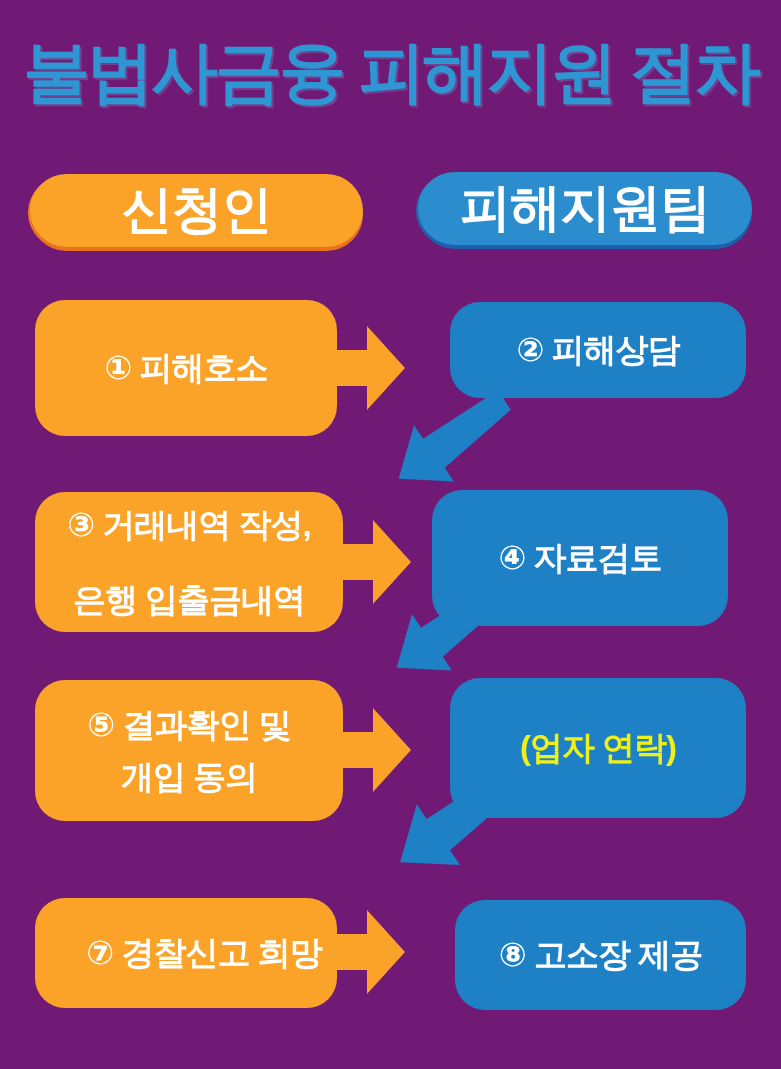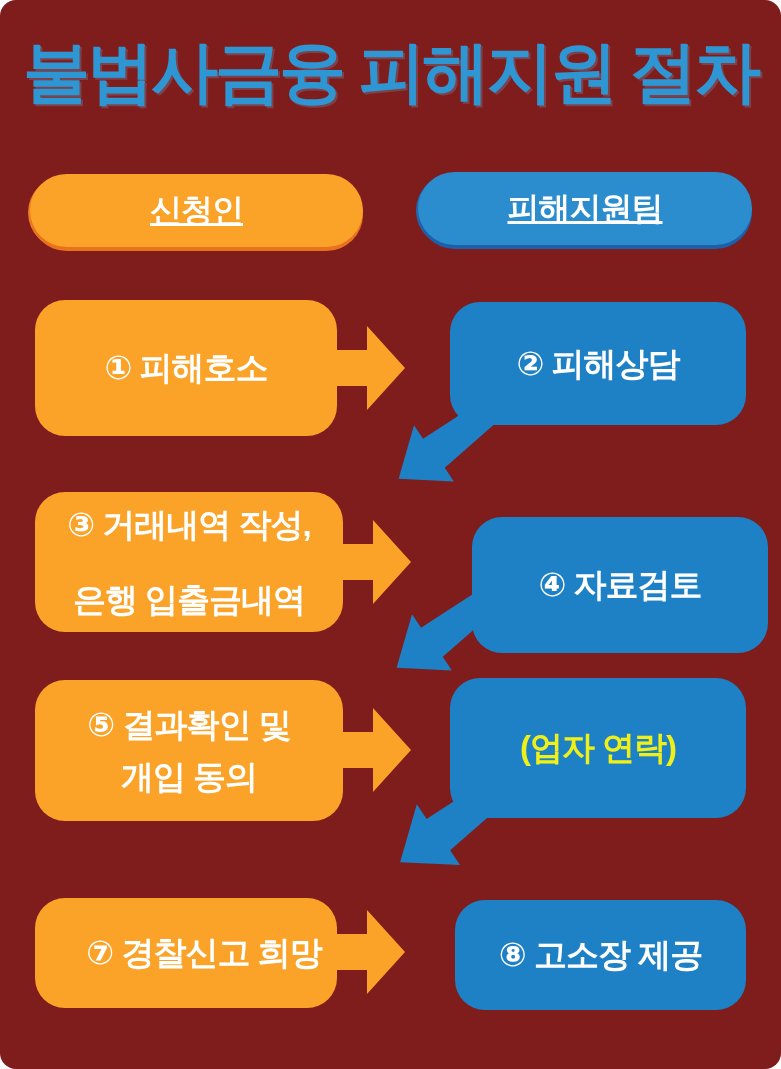--- a/index.html
+++ b/index.html
@@ -1,24 +1,23 @@
 <!DOCTYPE html>
 <html lang="ko"><head>
 <meta charset="utf-8">
 <style>
   * { margin:0; padding:0; box-sizing:border-box; }
   html,body { background:#ffffff; }
   .canvas {
     position:relative;
     width:781px;
     height:1069px;
-    background:#7f1d1d;
+    background:#701a75;
     overflow:hidden;
     font-family:"Liberation Sans","DejaVu Sans",sans-serif;
-    border-radius:16px;
   }
 
   
   .title {
     position:absolute;
     top:22px; left:0;
     width:781px;
     text-align:center;
     font-size:67px;
     font-weight:900;
@@ -31,24 +30,23 @@
 
   
   .pill {
     position:absolute;
     height:73px;
     border-radius:40px;
     display:flex;
     align-items:center;
     justify-content:center;
     color:#ffffff;
-    font-size:32px;
+    font-size:51px;
     font-weight:800;
     letter-spacing:-1px;
-    text-decoration:underline;
   }
   .pill-left  { left:30px;  top:174px; width:333px; background:#FAA328; box-shadow:0 4px 0 #E8721E, -2px 2px 0 #EF7C23; }
   .pill-right { left:418px; top:172px; width:334px; background:#2B8DCE; box-shadow:0 4px 0 #1E5FA9, -2px 2px 0 #2368B0; }
 
   
   .box {
     position:absolute;
     border-radius:30px;
     display:flex;
     flex-direction:column;
@@ -59,23 +57,23 @@
     font-size:33px;
     font-weight:700;
     letter-spacing:-1px;
     line-height:1.55;
     white-space:nowrap;
   }
   .box-left  { background:#FAA328; }
   .box-right { background:#1E80C5; }
 
   #b1 { left:35px;  top:300px; width:302px; height:136px; }
-  #b2 { left:450px; top:302px; width:296px; height:123px; }
+  #b2 { left:450px; top:302px; width:296px; height:96px; }
   #b3 { left:35px;  top:492px; width:308px; height:140px;gap:24px; }
-  #b4 { left:472px; top:490px; width:296px; height:136px;margin-top:27px; }
+  #b4 { left:432px; top:490px; width:296px; height:136px; }
   #b5 { left:35px;  top:680px; width:308px; height:141px; }
   #b6 { left:450px; top:678px; width:296px; height:140px; }
   #b7 { left:35px;  top:898px; width:302px; height:110px;padding-left:36px; }
   #b8 { left:455px; top:900px; width:291px; height:110px; }
 
   
   .arrow-right { position:absolute; width:76px; height:88px; }
   .arrow-right polygon { fill:#FAA328; }
   #a1 { left:331px; top:324px; }
   #a2 { left:337px; top:518px; }

